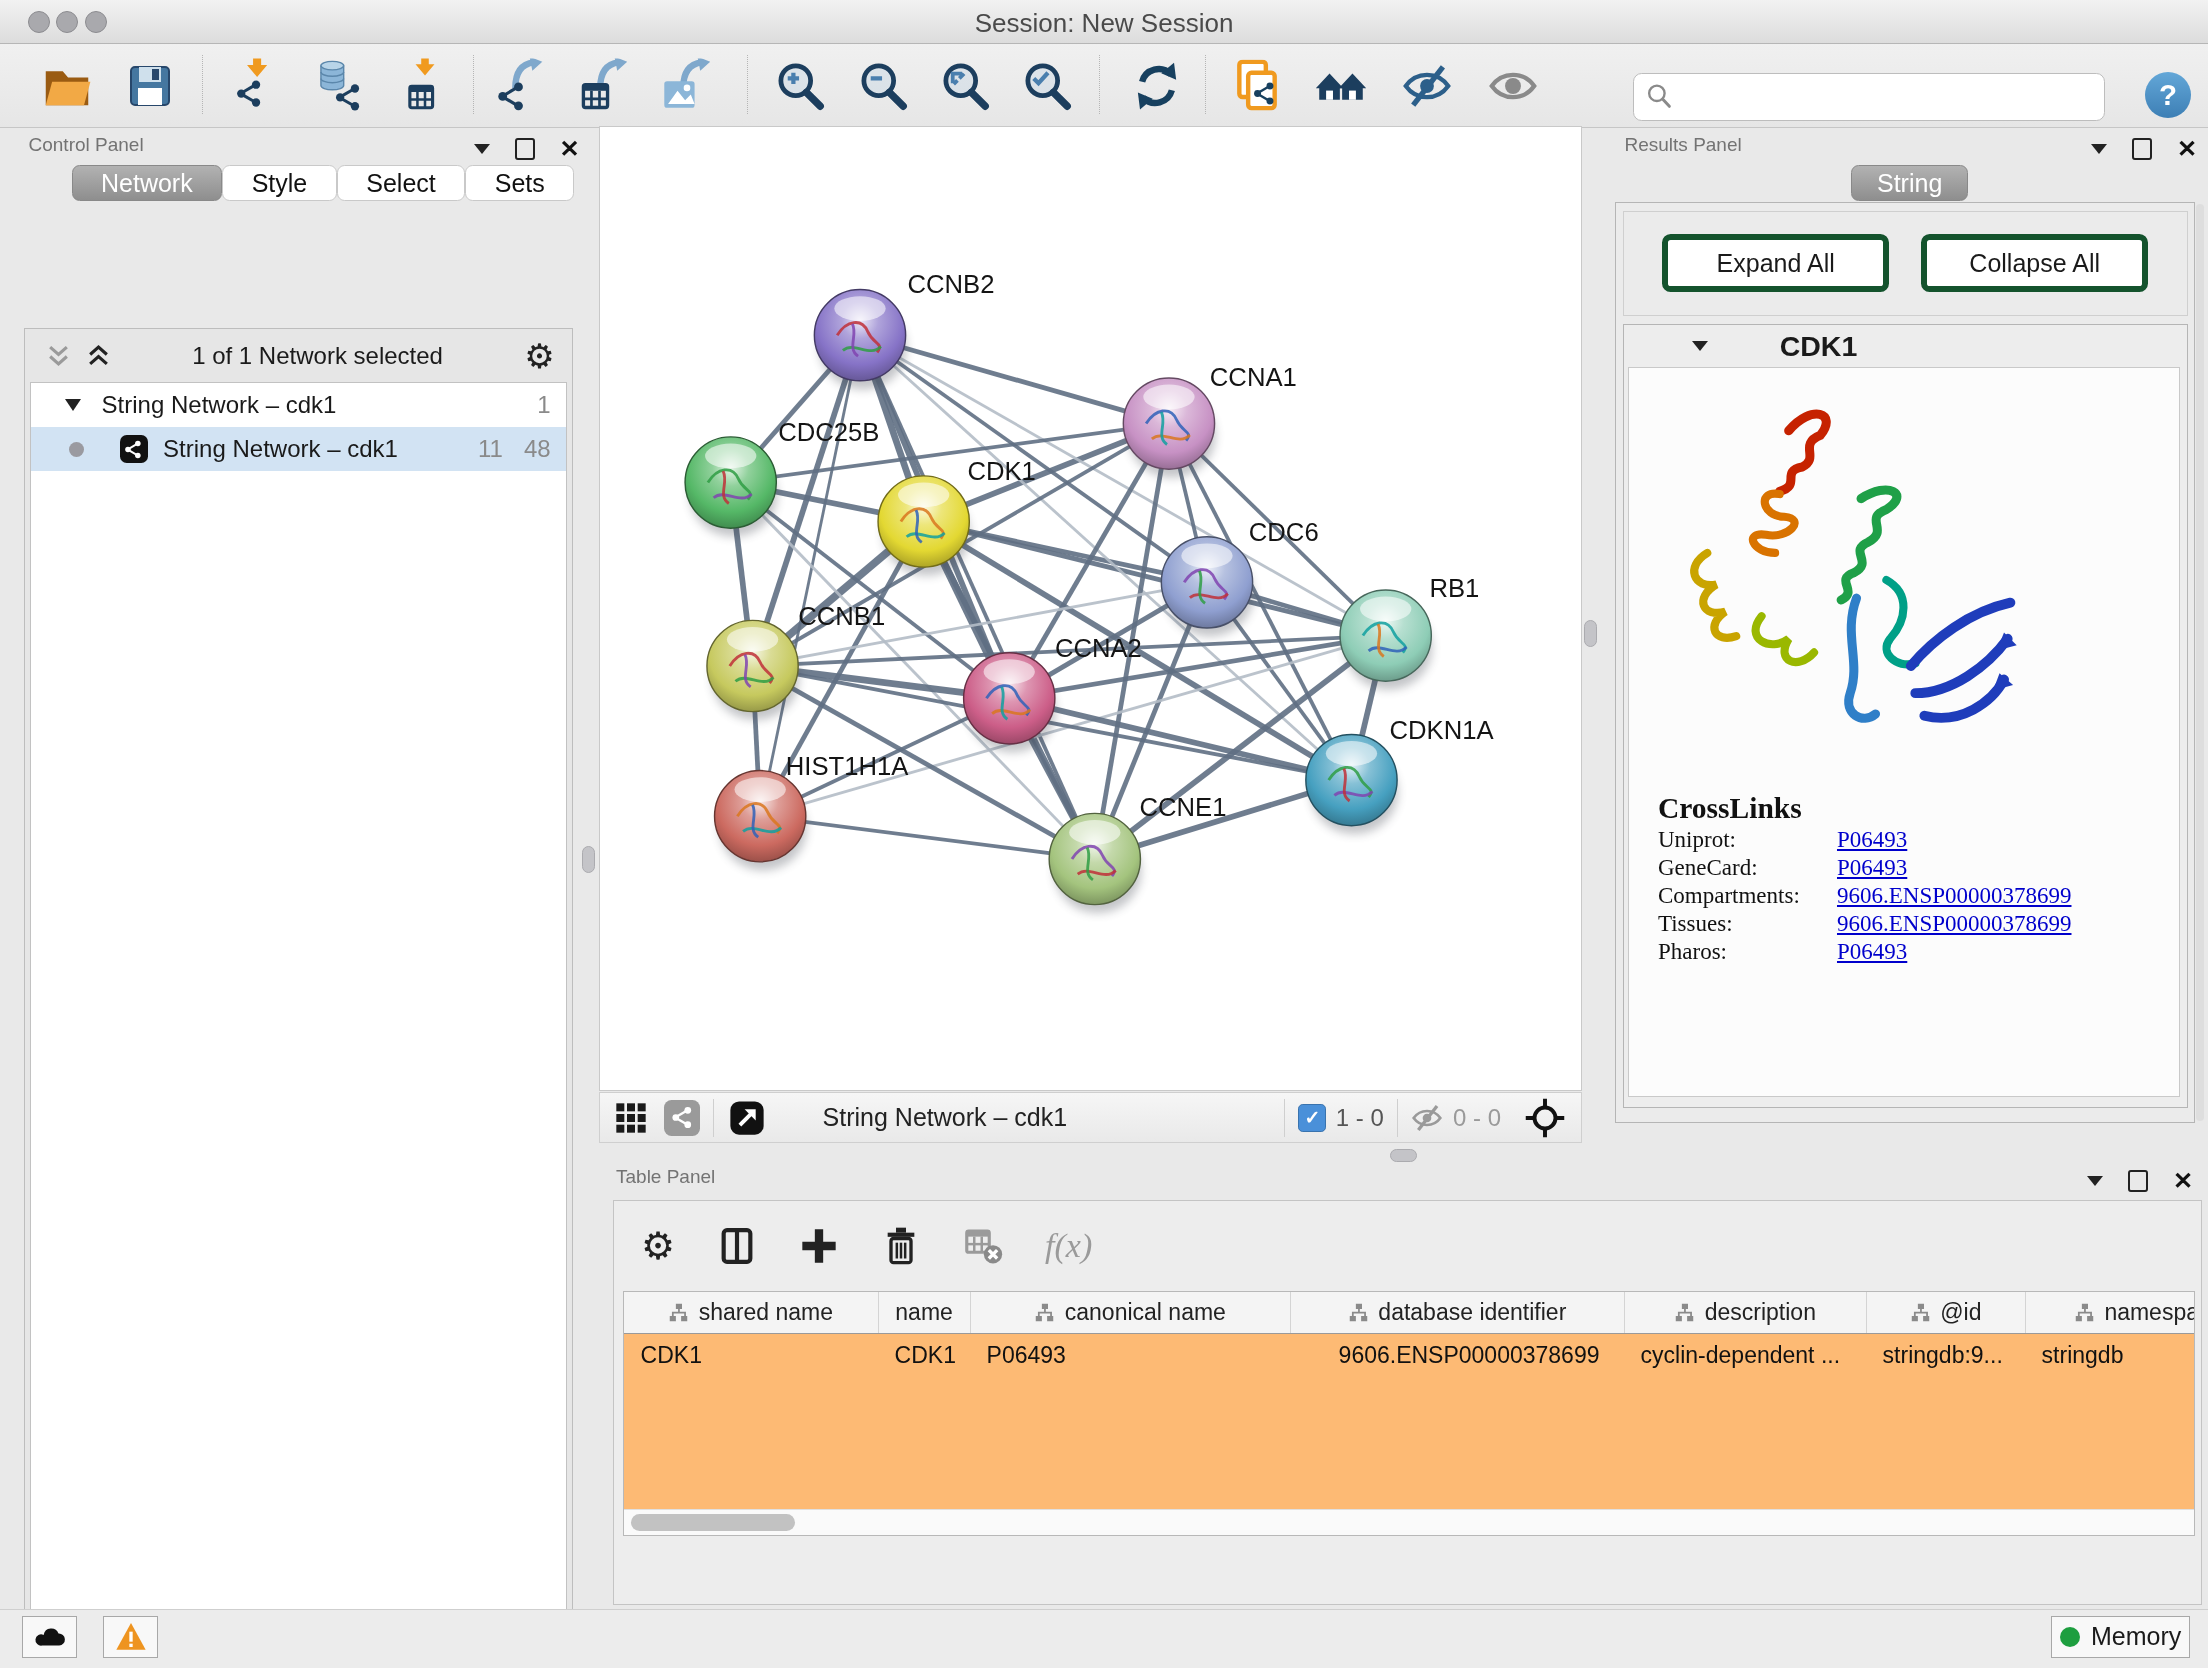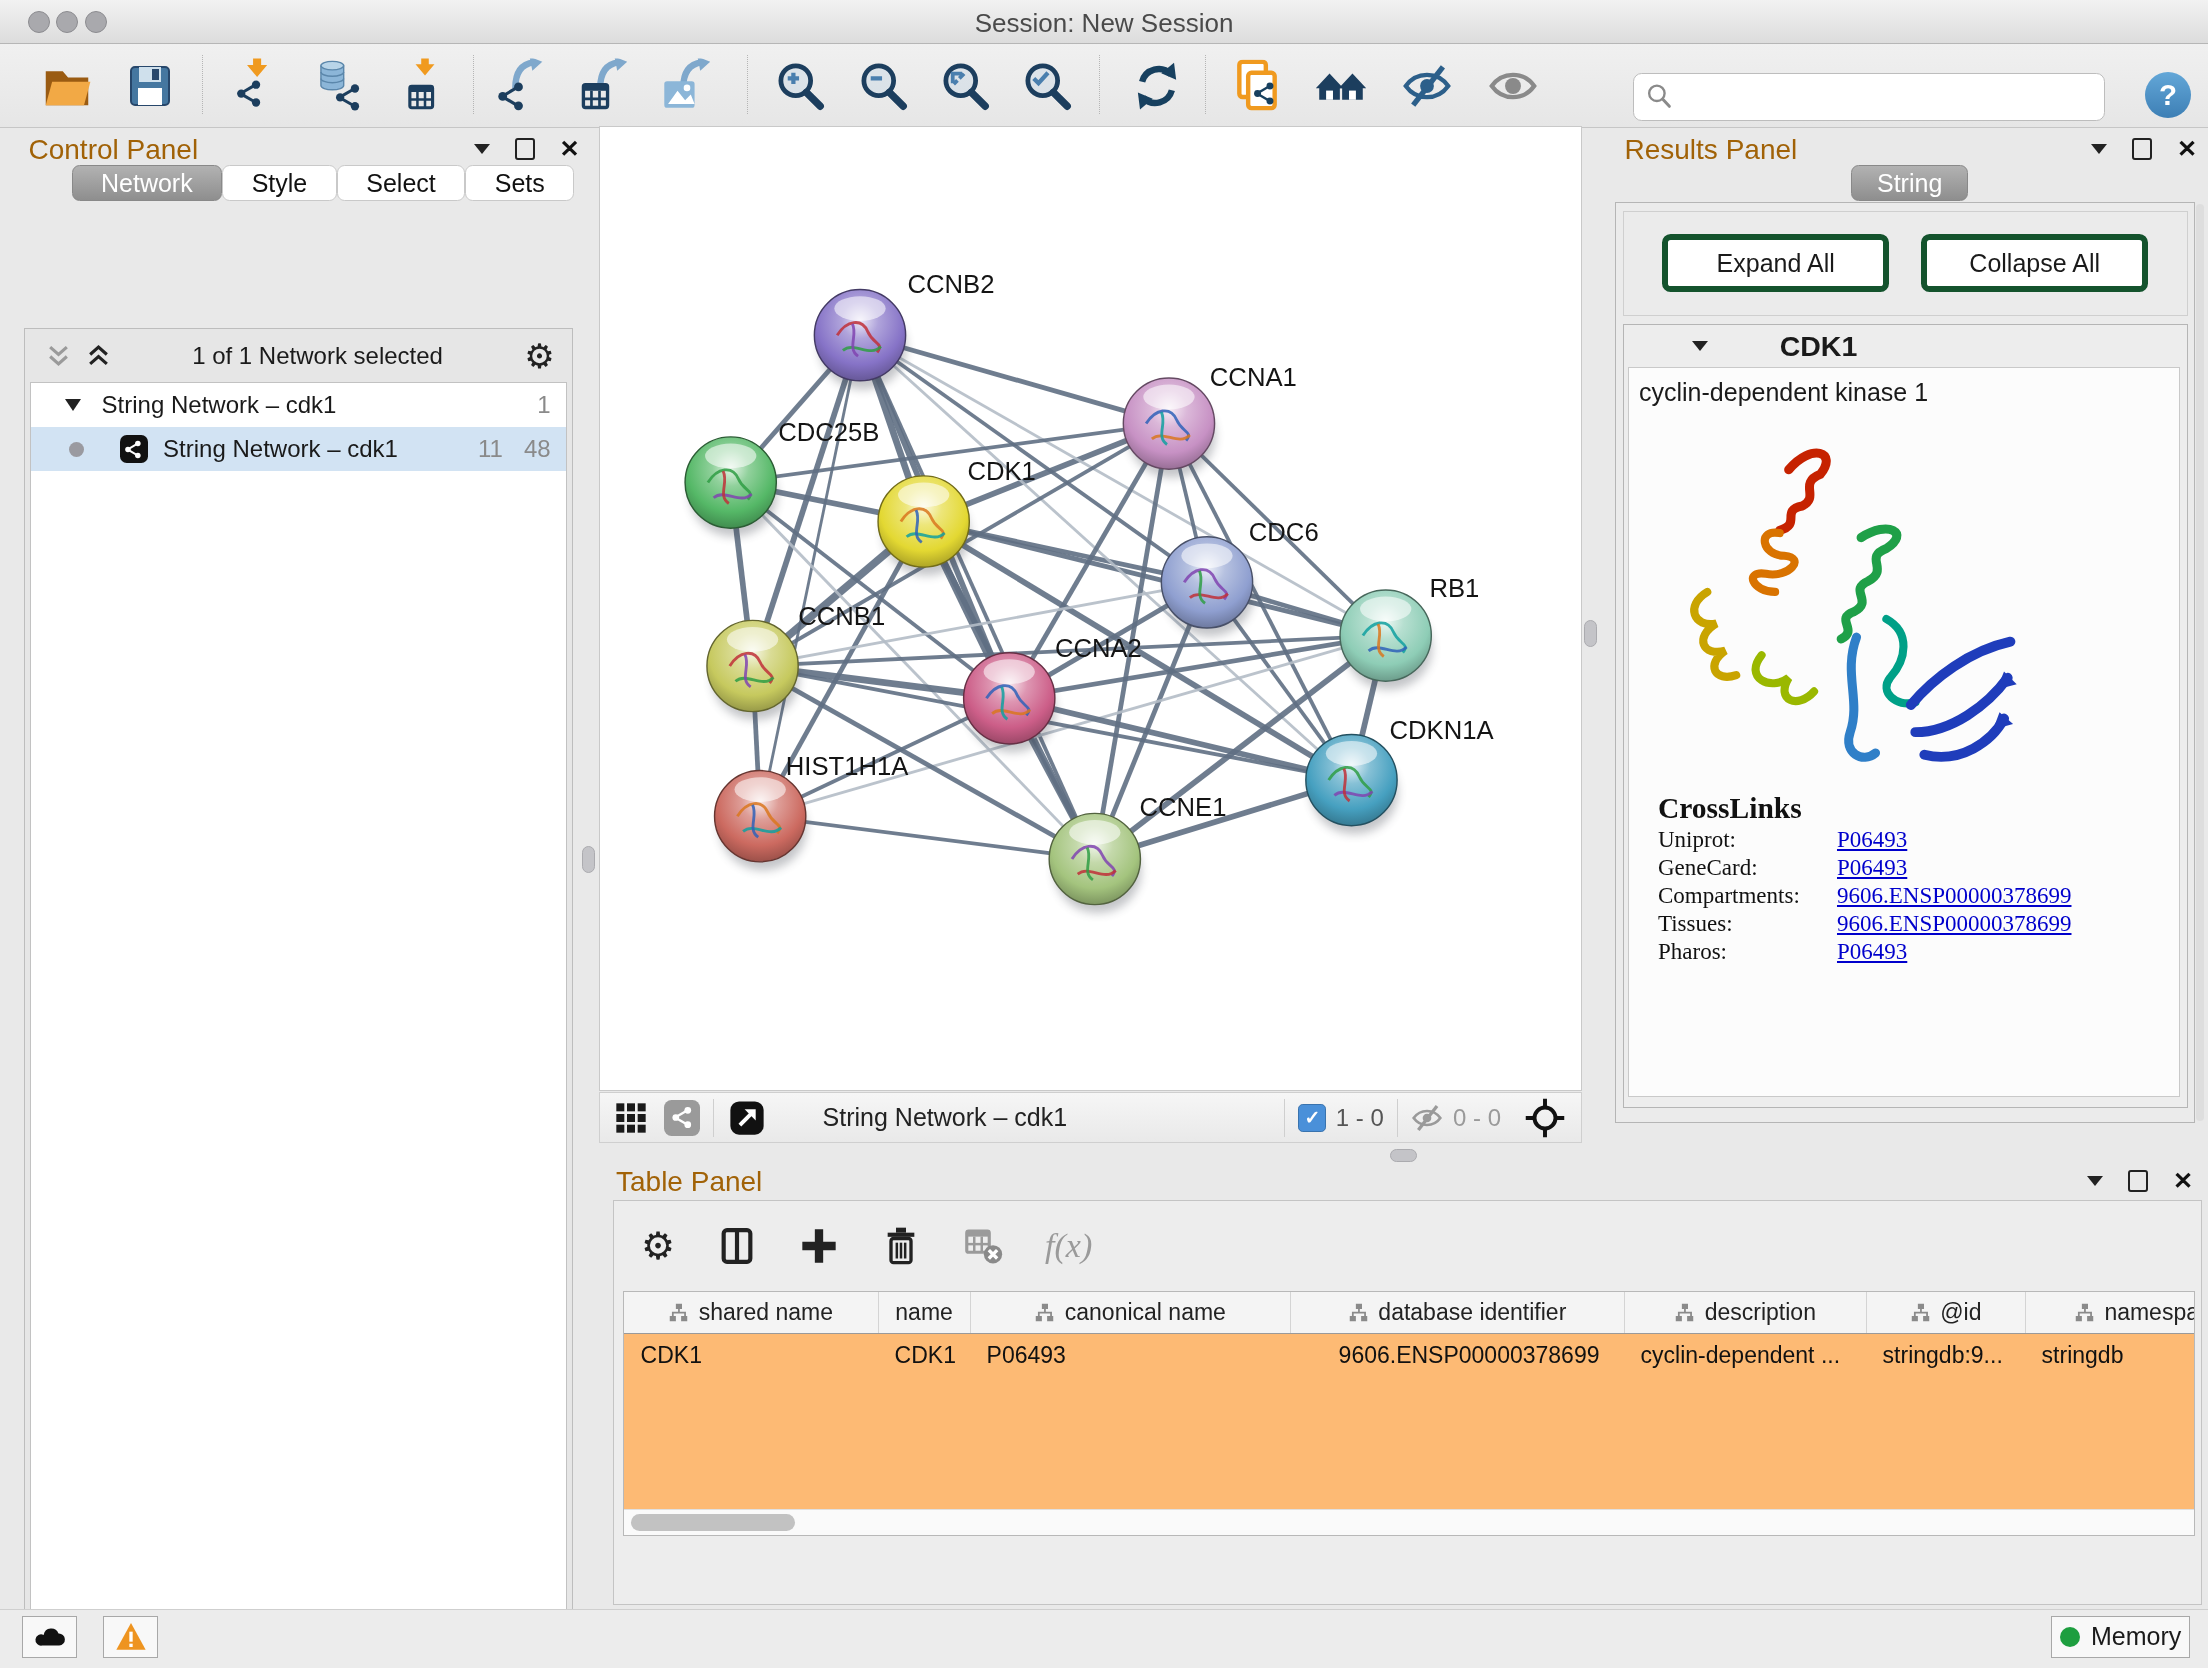--- a/index.html
+++ b/index.html
@@ -20,21 +20,21 @@
   .tb-icon{position:absolute;top:50%;transform:translate(-50%,-50%);display:flex;align-items:center;justify-content:center;}
   .tb-sep{position:absolute;top:11.4px;height:59px;width:0;border-left:1.9px dotted #b5b5b5;}
   #search-box{position:absolute;left:1633px;top:28.5px;width:472px;height:48px;background:#fff;
     border:1px solid #bdbdbd;border-radius:8.6px;display:flex;align-items:center;padding:0 11.4px;box-sizing:border-box;}
   #search-box input{border:none;outline:none;font-size:24px;flex:1;background:transparent;margin-left:9.5px;}
   #help-btn{position:absolute;left:2145px;top:74px;width:46px;height:46px;border-radius:50%;transform:translateY(-50%);
     background:linear-gradient(#63a7d8,#3d7fb5);color:#fff;font-size:29.5px;font-weight:bold;
     display:flex;align-items:center;justify-content:center;top:51px;}
 
   
-  .panel-title{font-size:28px;color:#a16207;}
+  .panel-title{font-size:19px;color:#737373;}
   .hdr-btns{position:absolute;display:flex;align-items:center;gap:25px;}
   .tri{width:0;height:0;border-left:8.6px solid transparent;border-right:8.6px solid transparent;border-top:10.5px solid #222;}
   .sq{width:16px;height:18px;border:2.4px solid #222;border-radius:2.9px;}
   .xx{font-size:24px;font-weight:bold;color:#111;line-height:1;}
 
   
   .tab{height:36px;display:flex;align-items:center;justify-content:center;font-size:25px;
     background:#fff;border:1px solid #c9c9c9;color:#111;box-sizing:border-box;}
   .tab.selected{background:linear-gradient(#b2b2b2,#8e8e8e);color:#fff;border-color:#898989;}
 
@@ -704,21 +704,20 @@
     <div id="res-actions">
       <div class="res-btn">Expand All</div>
       <div class="res-btn">Collapse All</div>
     </div>
     <div id="cdk-card">
       <div id="cdk-head">
         <span class="tri" style="margin-left:68px"></span>
         <span style="margin-left:72px;font-size:28.5px;font-weight:bold">CDK1</span>
       </div>
       <div id="cdk-inner">
-        <div style="margin:9.5px 0 0 9.5px;font-size:25px">cyclin-dependent kinase 1</div>
 
         <svg width="409" height="380" viewBox="0 0 430 420" style="margin:13.3px 0 0 13.3px">
           <g fill="none" stroke-linecap="round">
             <path d="M150,55 C175,25 205,35 185,60 C160,70 185,85 165,95 C140,100 165,115 140,122" stroke="#c62200" stroke-width="10"></path>
             <path d="M140,125 C115,120 120,150 145,150 C170,152 150,175 125,170 C100,166 110,190 135,190" stroke="#d97300" stroke-width="9"></path>
             <path d="M60,190 C35,205 45,230 70,225 C45,240 55,262 80,255 C58,270 68,290 92,282" stroke="#c9a400" stroke-width="9"></path>
             <path d="M120,260 C100,285 130,300 150,285 C135,310 160,320 178,300" stroke="#9ab800" stroke-width="9"></path>
             <path d="M230,130 C260,110 285,125 258,142 C232,152 262,165 238,178 C215,188 245,200 222,212 C200,220 228,232 208,242" stroke="#1fa048" stroke-width="10"></path>
             <path d="M258,220 C285,235 280,265 262,285 C250,300 268,318 290,312" stroke="#00a087" stroke-width="9"></path>
             <path d="M225,240 C210,280 230,310 218,345 C210,368 232,380 246,368" stroke="#2f7fc8" stroke-width="10"></path>

